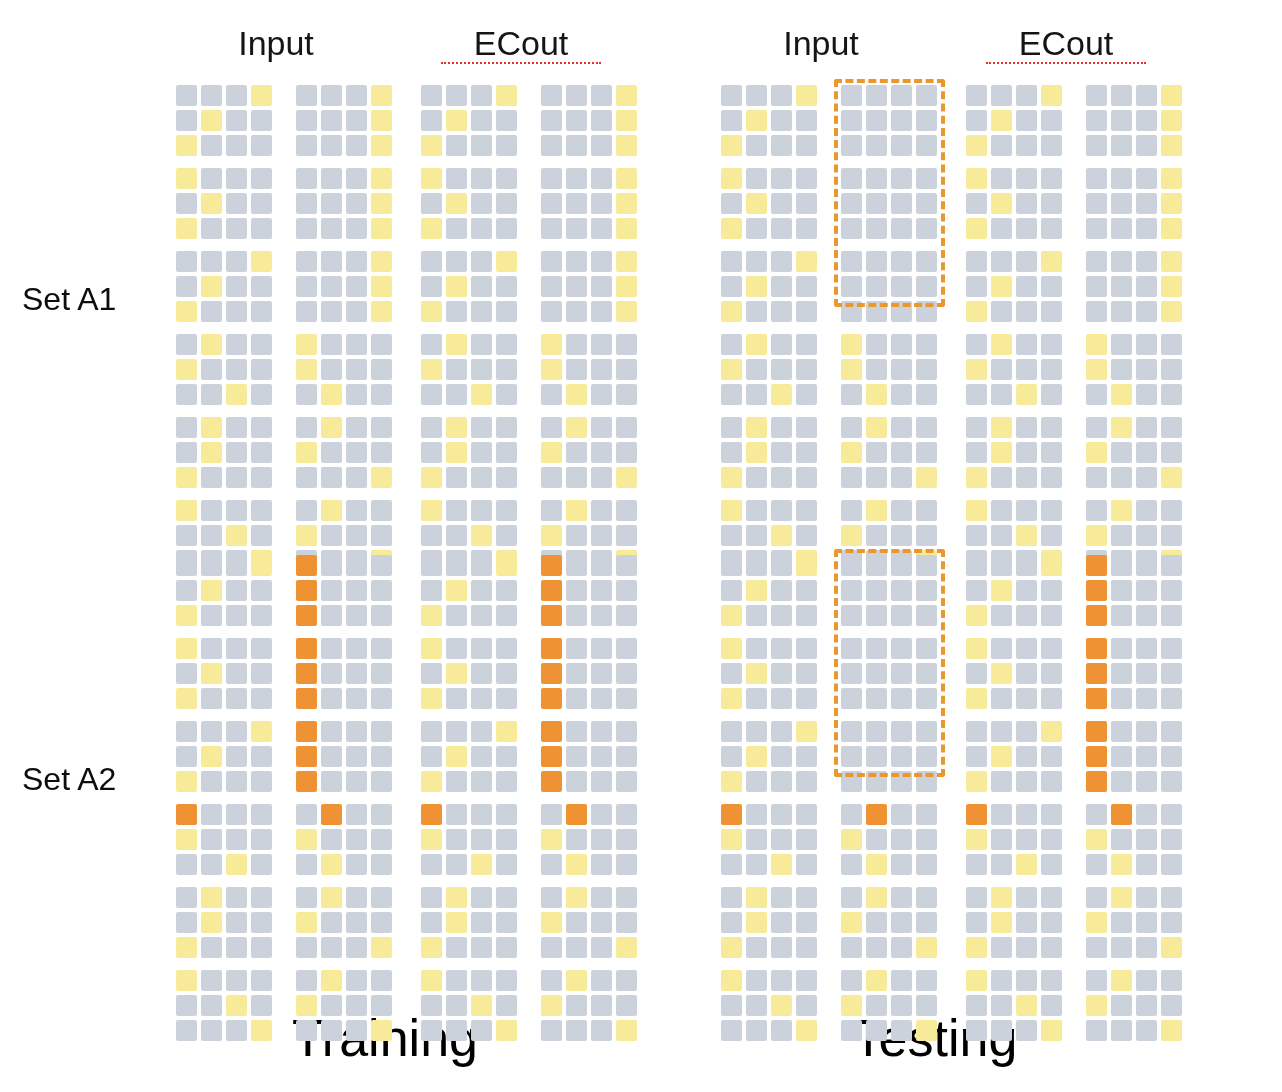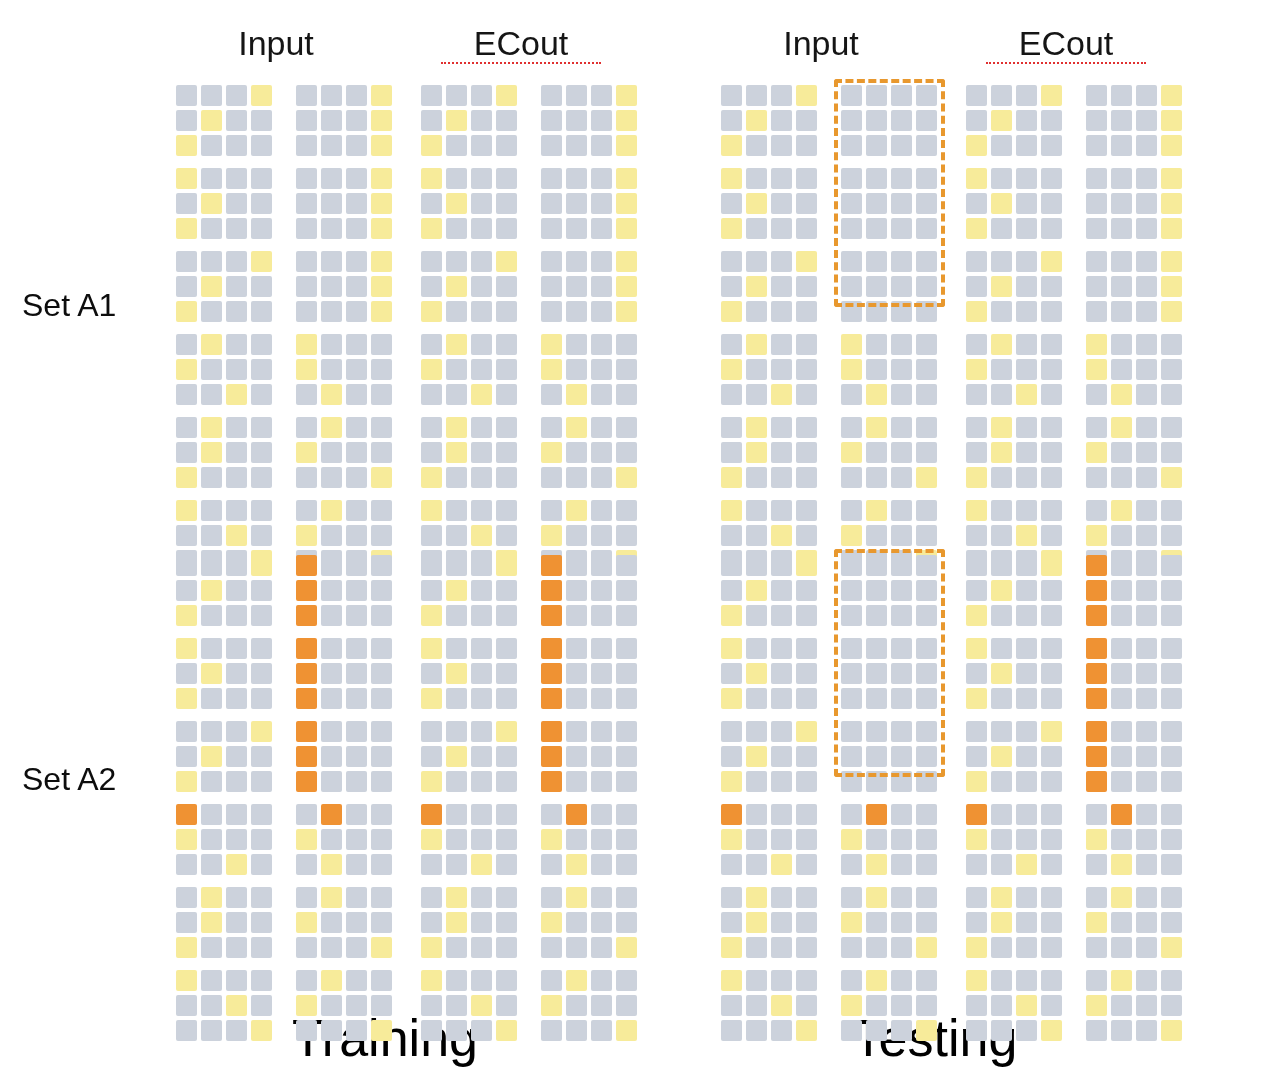--- a/index.html
+++ b/index.html
@@ -73,21 +73,21 @@
   }
 </style>
 </head>
 <body>
 
 <div class="col-header" style="left:196px; top:26px; width:160px;">Input</div>
 <div class="col-header spell" style="left:441px; top:26px; width:160px;">ECout</div>
 <div class="col-header" style="left:741px; top:26px; width:160px;">Input</div>
 <div class="col-header spell" style="left:986px; top:26px; width:160px;">ECout</div>
 
-<div class="row-label" style="left:22px; top:289px;">Set A1</div>
+<div class="row-label" style="left:22px; top:283px;">Set A1</div>
 <div class="row-label" style="left:22px; top:763px;">Set A2</div>
 
 <div class="section-label" style="left:160px; top:1012px; width:450px;">Training</div>
 <div class="section-label" style="left:710px; top:1012px; width:450px;">Testing</div>
 
 <div id="grid-layer">
     <div class="block" style="left: 176px; top: 85px;">
       <div class="cell g"></div>
       <div class="cell g"></div>
       <div class="cell g"></div>

